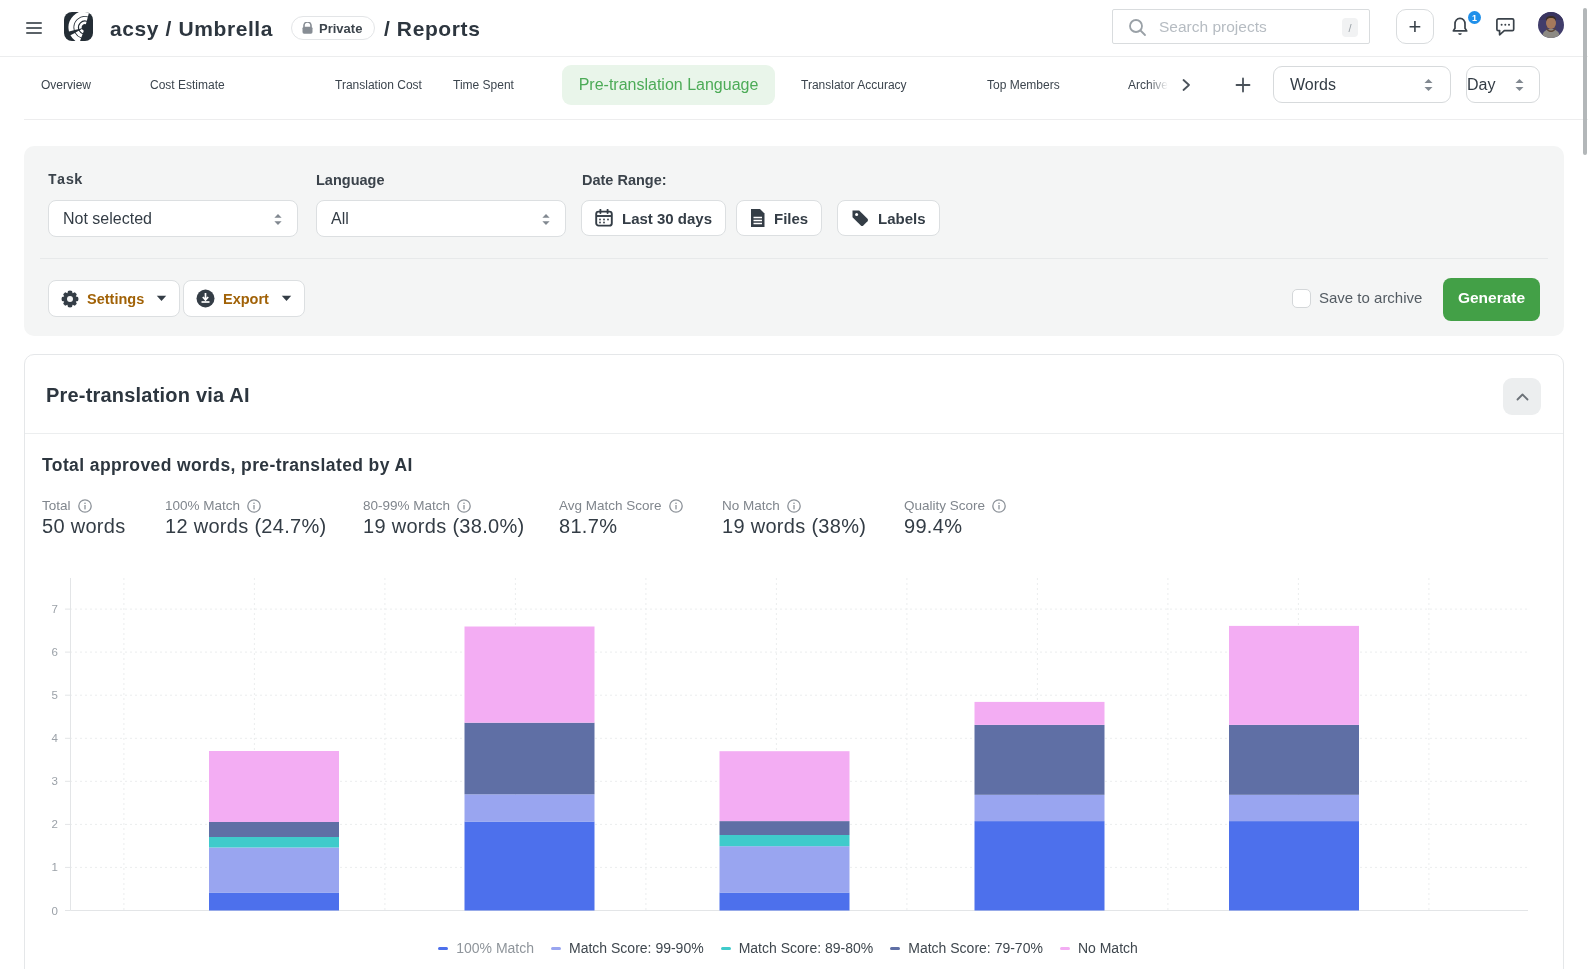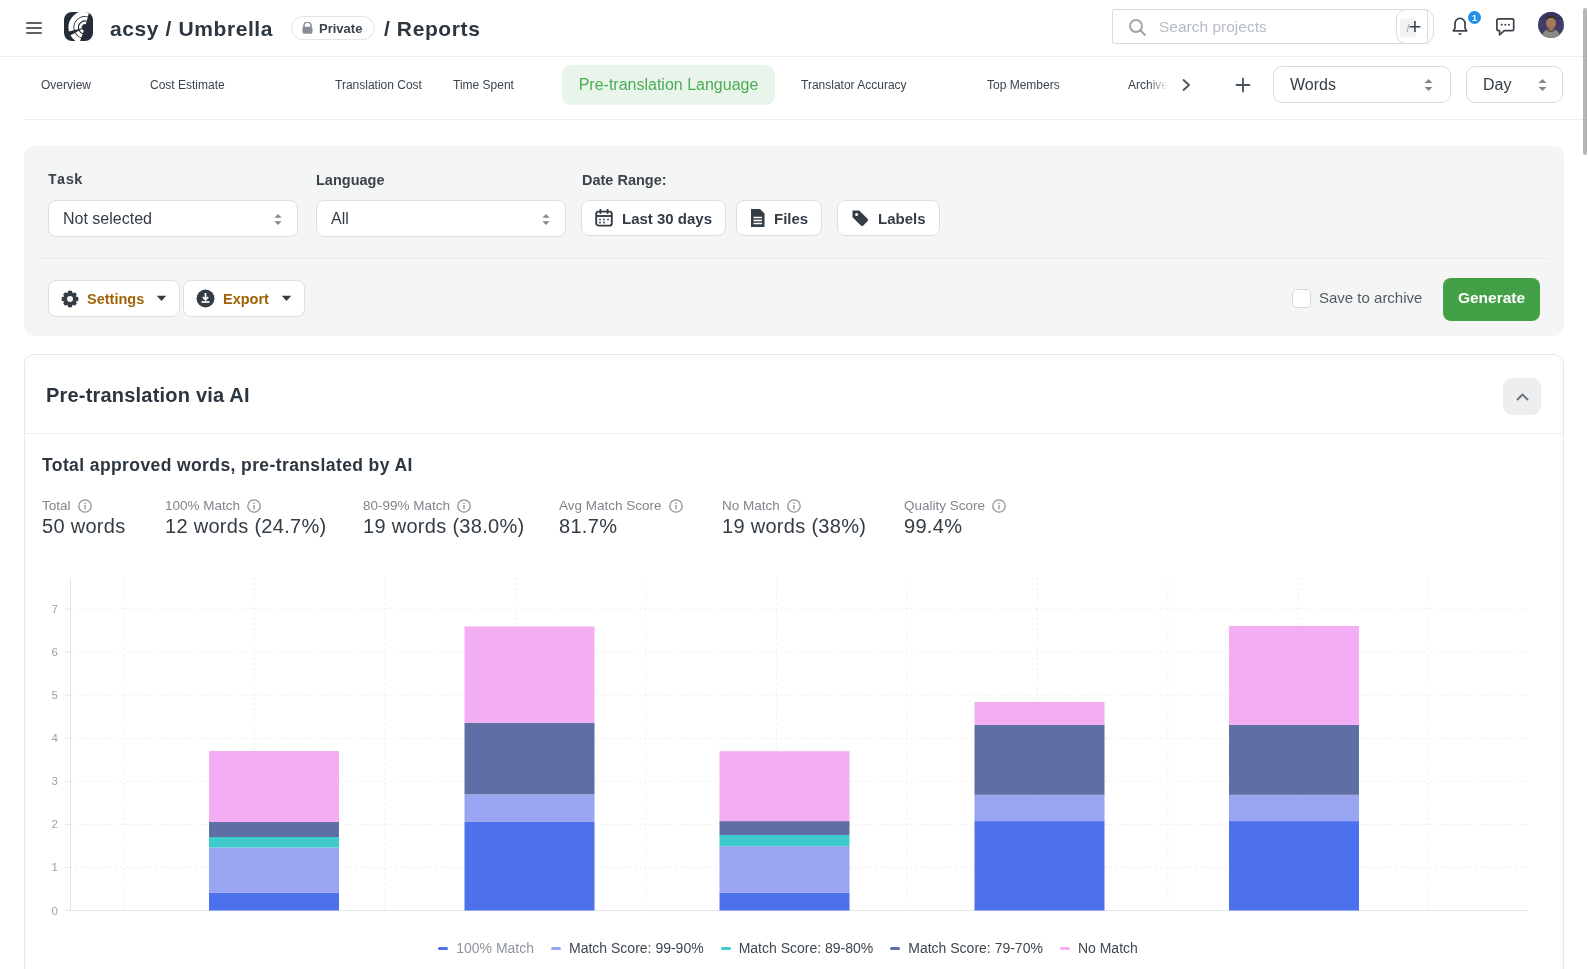--- a/index.html
+++ b/index.html
@@ -5,21 +5,21 @@
 * { margin:0; padding:0; box-sizing:border-box; }
 html,body { width:1588px; height:969px; background:#fff; font-family:"Liberation Sans", sans-serif; overflow:hidden; }
 .abs { position:absolute; }
 #page { position:relative; width:1588px; height:969px; }
 
 
 #hdr { position:absolute; left:0; top:0; width:1588px; height:57px; background:#fff; border-bottom:1px solid #ecedee; }
 #burger div { width:16px; height:2px; background:#5b6268; margin-bottom:3px; border-radius:1px; }
 #crumb { font-size:21px; font-weight:bold; color:#2d363f; letter-spacing:.6px; }
 #privpill { display:flex; align-items:center; gap:6px; border:1px solid #e3e5e7; border-radius:12px; height:24px; padding:0 12px 0 10px; font-size:13px; color:#3c444c; font-weight:bold; }
-#search { position:absolute; left:1112px; top:9px; width:316px; height:35px; border:1px solid #d9dcde; border-radius:2px; display:flex; align-items:center; }
+#search { position:absolute; left:1112px; top:9px; width:258px; height:35px; border:1px solid #d9dcde; border-radius:2px; display:flex; align-items:center; }
 #search .ph { color:#b6bcc2; font-size:15.5px; }
 #slash { position:absolute; right:11px; top:8px; width:16px; height:19px; background:#f1f2f3; border-radius:4px; color:#9aa1a7; font-size:11px; display:flex; align-items:center; justify-content:center; }
 #plusbtn { position:absolute; left:1396px; top:9px; width:38px; height:35px; border:1px solid #d9dcde; border-radius:10px; color:#3a424a; font-size:22px; font-weight:300; display:flex; align-items:center; justify-content:center; }
 #badge { position:absolute; left:1468px; top:11px; width:13px; height:13px; background:#2090ea; border-radius:50%; color:#fff; font-size:9px; font-weight:bold; display:flex; align-items:center; justify-content:center; }
 
 
 #tabs { position:absolute; left:0; top:57px; width:1588px; height:56px; background:#fff; }
 .tab { position:absolute; top:8px; height:40px; line-height:40px; font-size:12px; color:#3c454e; white-space:nowrap; }
 #acttab { position:absolute; left:562px; top:8px; width:213px; height:40px; background:#e9f5ea; border-radius:9px; color:#4cab57; font-size:16px; text-align:center; line-height:40px; }
 .sel { position:absolute; top:9px; height:37px; border:1px solid #d7dadc; border-radius:9px; background:#fff; font-size:16px; color:#333c45; display:flex; align-items:center; }
@@ -135,21 +135,21 @@
         <path d="M4.5 2 L 10 7 L 4.5 12" fill="none" stroke="#4a525a" stroke-width="1.8" stroke-linecap="round" stroke-linejoin="round"></path>
       </svg>
     <svg class="abs" style="left:1235px; top:20px;" width="16" height="16" viewBox="0 0 16 16">
         <path d="M8 1.5 V 14.5 M1.5 8 H 14.5" stroke="#4a525a" stroke-width="1.8" stroke-linecap="round"></path>
       </svg>
     <div class="sel" style="left:1273px; width:178px; padding-left:16px;">Words
       <svg class="abs" style="right:16px; top:11px;" width="11" height="14" viewBox="0 0 11 14">
           <path d="M1.5 5 L5.5 1 L9.5 5 Z M1.5 9 L5.5 13 L9.5 9 Z" fill="#818890"></path>
         </svg>
     </div>
-    <div class="sel" style="left:1466px; width:97px; padding-left:16px;">Day
+    <div class="sel" style="left:1466px; width:74px; padding-left:0;">Day
       <svg class="abs" style="right:14px; top:11px;" width="11" height="14" viewBox="0 0 11 14">
           <path d="M1.5 5 L5.5 1 L9.5 5 Z M1.5 9 L5.5 13 L9.5 9 Z" fill="#818890"></path>
         </svg>
     </div>
   </div>
 
   <div class="abs" style="left:24px; top:119px; width:1564px; height:1px; background:#ededee;"></div>
 
   <div id="panel">
     <span class="flabel" style="left:24px;font-family:Liberation Mono, monospace;">Task</span>

